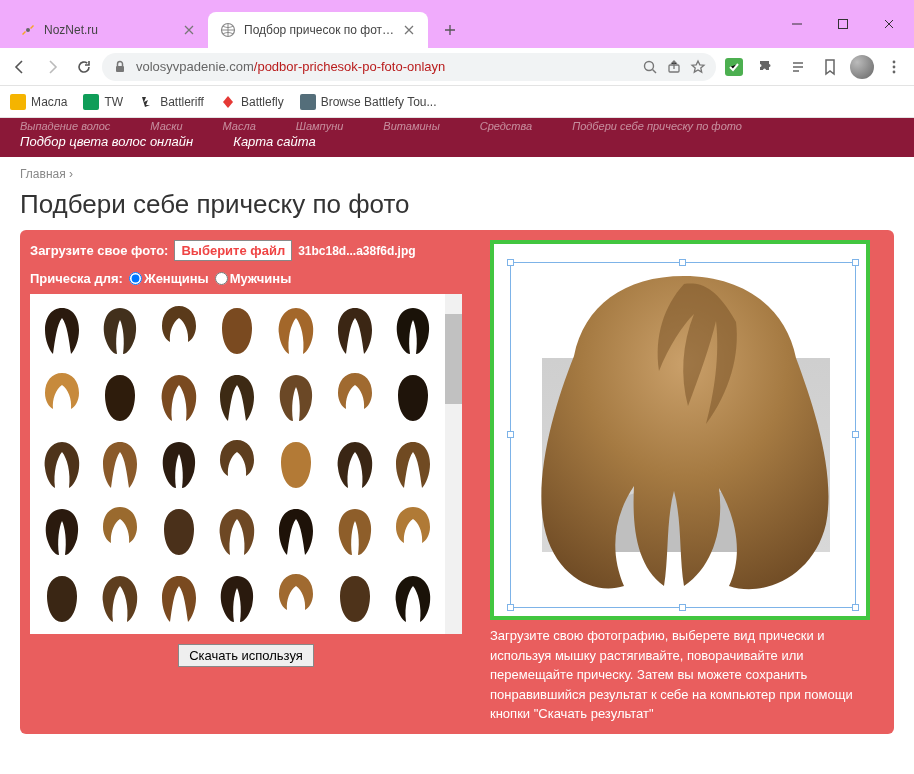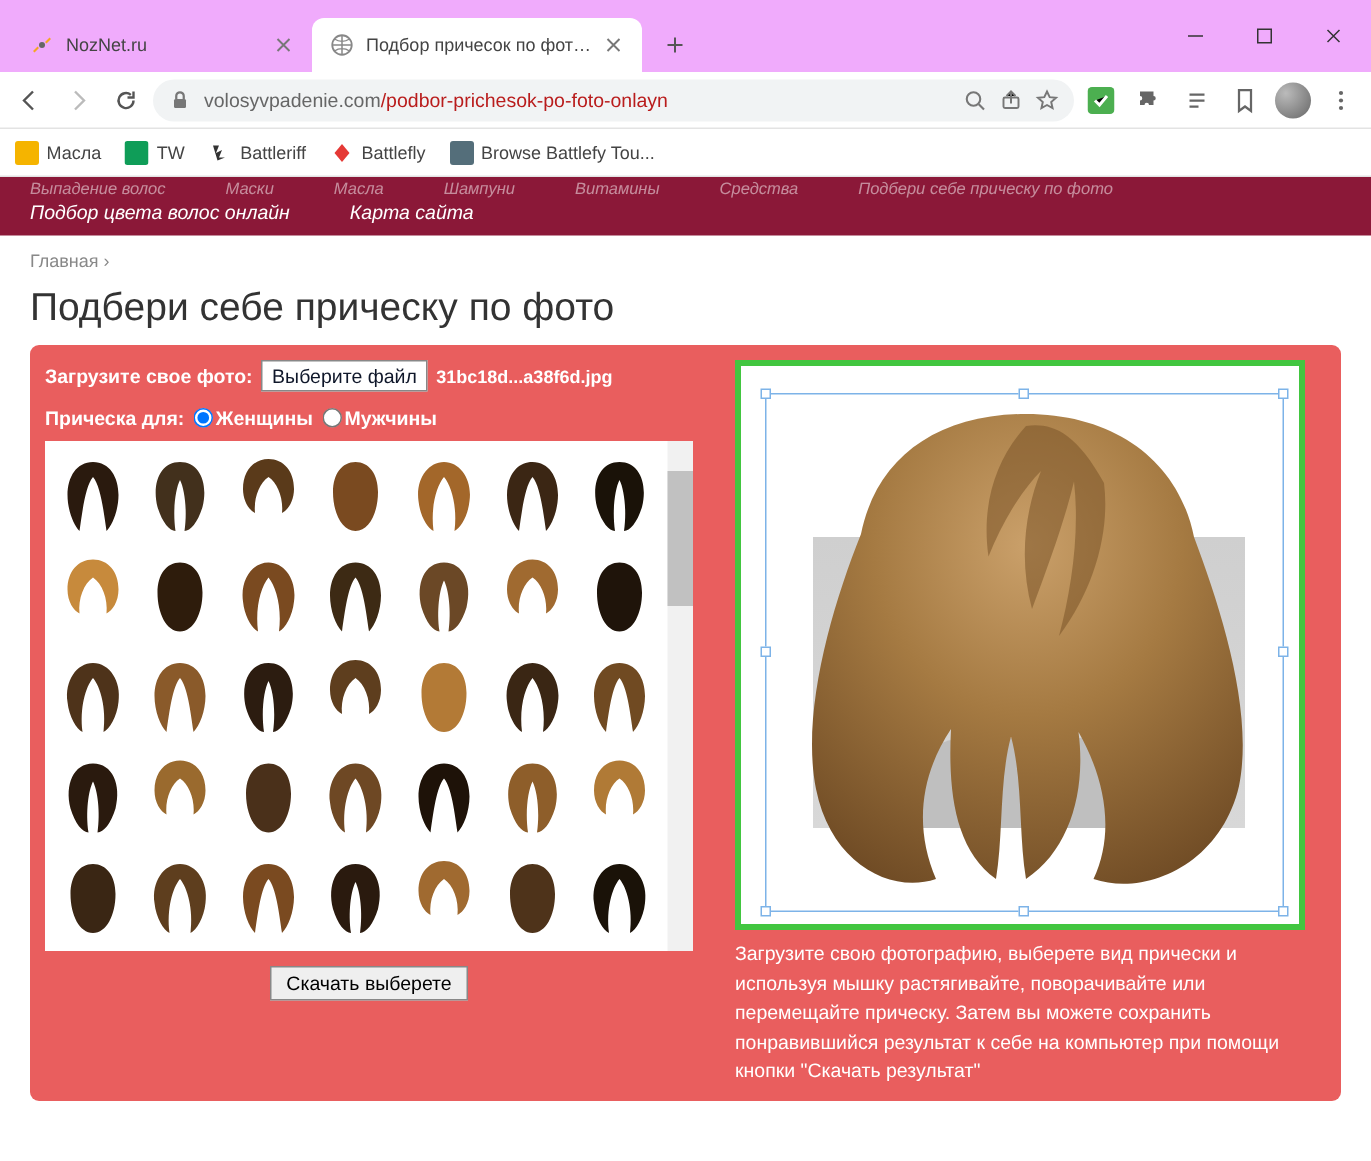--- a/index.html
+++ b/index.html
@@ -102,21 +102,21 @@
 
 .redbox {
   background: #e95e5e;
   border-radius: 6px;
   padding: 10px;
   display: flex;
   gap: 28px;
 }
 .left { width: 432px; flex-shrink: 0; }
 .uploadrow { color: #fff; font-size: 13px; font-weight: bold; margin-bottom: 10px; display: flex; align-items: center; gap: 6px; }
-.filebtn { background: #fff; color: #0f172a; font-weight: normal; border: 1px solid #888; padding: 2px 6px; font-size: 13px; }
+.filebtn { background: #fff; color: #ef4444; font-weight: bold; border: 1px solid #888; padding: 2px 6px; font-size: 13px; }
 .filename { font-weight: bold; font-size: 12px; }
 .genderrow { color: #fff; font-size: 13px; font-weight: bold; margin-bottom: 8px; display: flex; align-items: center; gap: 2px; }
 .hairgrid {
   background: #fff;
   width: 432px;
   height: 340px;
   display: flex;
 }
 .griditems { flex: 1; display: grid; grid-template-columns: repeat(7, 1fr); grid-auto-rows: 64px; overflow: hidden; padding: 4px; gap: 3px; }
 .hairitem { display: flex; align-items: center; justify-content: center; cursor: pointer; }
@@ -531,21 +531,21 @@
               <div class="hairitem">
                 <svg viewBox="0 0 50 56">
                   <path fill="#1a1208" d="M25 6C14 6 6 18 8 32c1 10 6 18 10 20-2-16 2-30 7-36 5 6 9 20 7 36 4-2 9-10 10-20 2-14-6-26-17-26z"></path>
                 </svg>
               </div>
             </div>
           <div class="vscroll">
               <div class="thumb"></div>
             </div>
         </div>
-        <button class="downloadbtn">Скачать выберете</button>
+        <button class="downloadbtn">Скачать используя</button>
       </div>
 
       <div class="right">
         <div class="preview">
           <div class="photo"></div>
           <div class="neck"></div>
           <div class="shoulders"></div>
           <div class="face">
             <div class="brow" style="left:22px; top:48px;"></div>
             <div class="brow" style="left:54px; top:48px;"></div>

